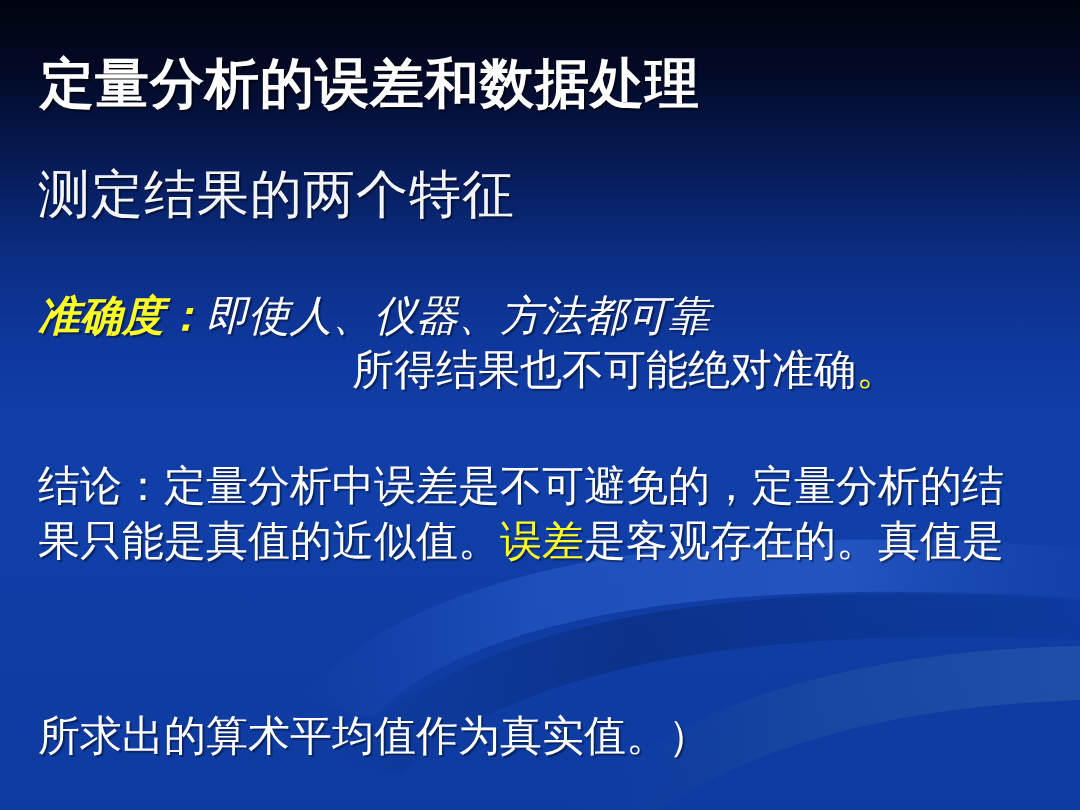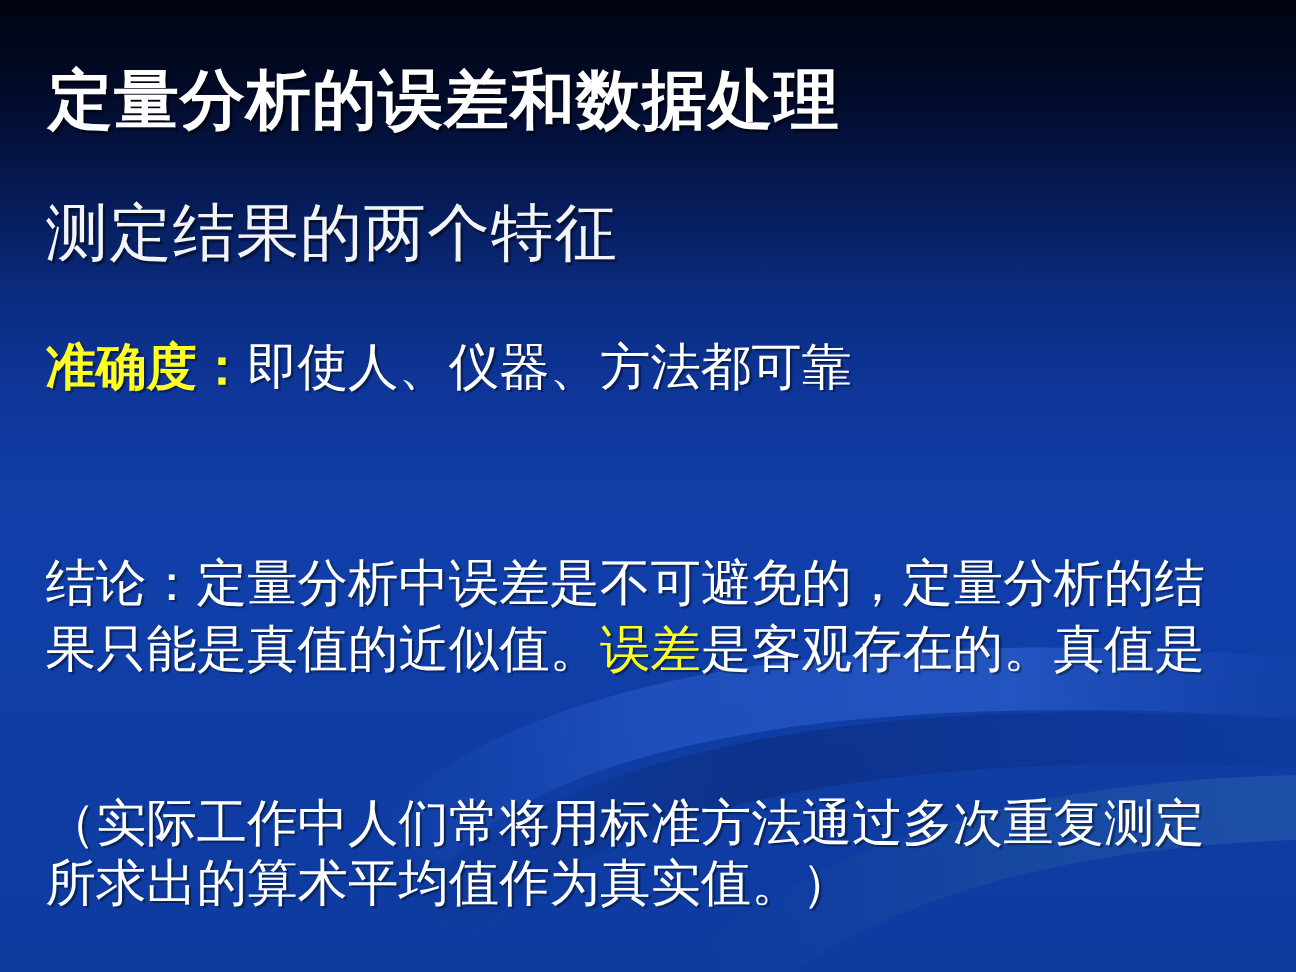--- a/index.html
+++ b/index.html
@@ -66,21 +66,21 @@
     font-size: 42px;
     color: #ffffff;
     letter-spacing: 0px;
     white-space: nowrap;
     text-shadow: 2px 2px 1px rgba(0,0,0,0.40);
   }
 
   .hl { color: #ffff22; }
   .hl-bold { color: #ffff22; font-weight: bold; }
 
-  .line-accuracy   { left: 38px;  top: 278px; }
+  .line-accuracy   { left: 38px;  top: 288px; font-style: italic; }
   .line-accuracy2  { left: 352px; top: 342px; }
   .line-concl1     { left: 38px;  top: 458px; }
   .line-concl2     { left: 38px;  top: 513px; }
   .line-concl3     { left: 38px;  top: 568px; }
   .line-note1      { left: 38px;  top: 658px; }
   .line-note2      { left: 38px;  top: 708px; }
 </style>
 </head>
 <body>
 
@@ -114,31 +114,31 @@
   </div>
 
   <div class="title">定量分析的误差和数据处理</div>
 
   <div class="subtitle">测定结果的两个特征</div>
 
   <div class="body-line line-accuracy">
     <span class="hl-bold">准确度：</span><span>即使人、仪器、方法都可靠</span>
   </div>
 
+  <div class="body-line line-accuracy2">
+    <span>所得结果也不可能绝对准确</span><span class="hl">。</span>
+  </div>
 
   <div class="body-line line-concl2">
     <span>果只能是真值的近似值。</span><span class="hl">误差</span><span>是客观存在的。真值是</span>
   </div>
 
   <div class="body-line line-concl1">
     <span>结论：定量分析中误差是不可避免的，定量分析的结</span>
   </div>
 
 
-  <div class="body-line line-note1">
-    <span>（实际工作中人们常将用标准方法通过多次重复测定</span>
-  </div>
 
   <div class="body-line line-note2">
     <span>所求出的算术平均值作为真实值。）</span>
   </div>
 
 </div>
 
 </body></html>

